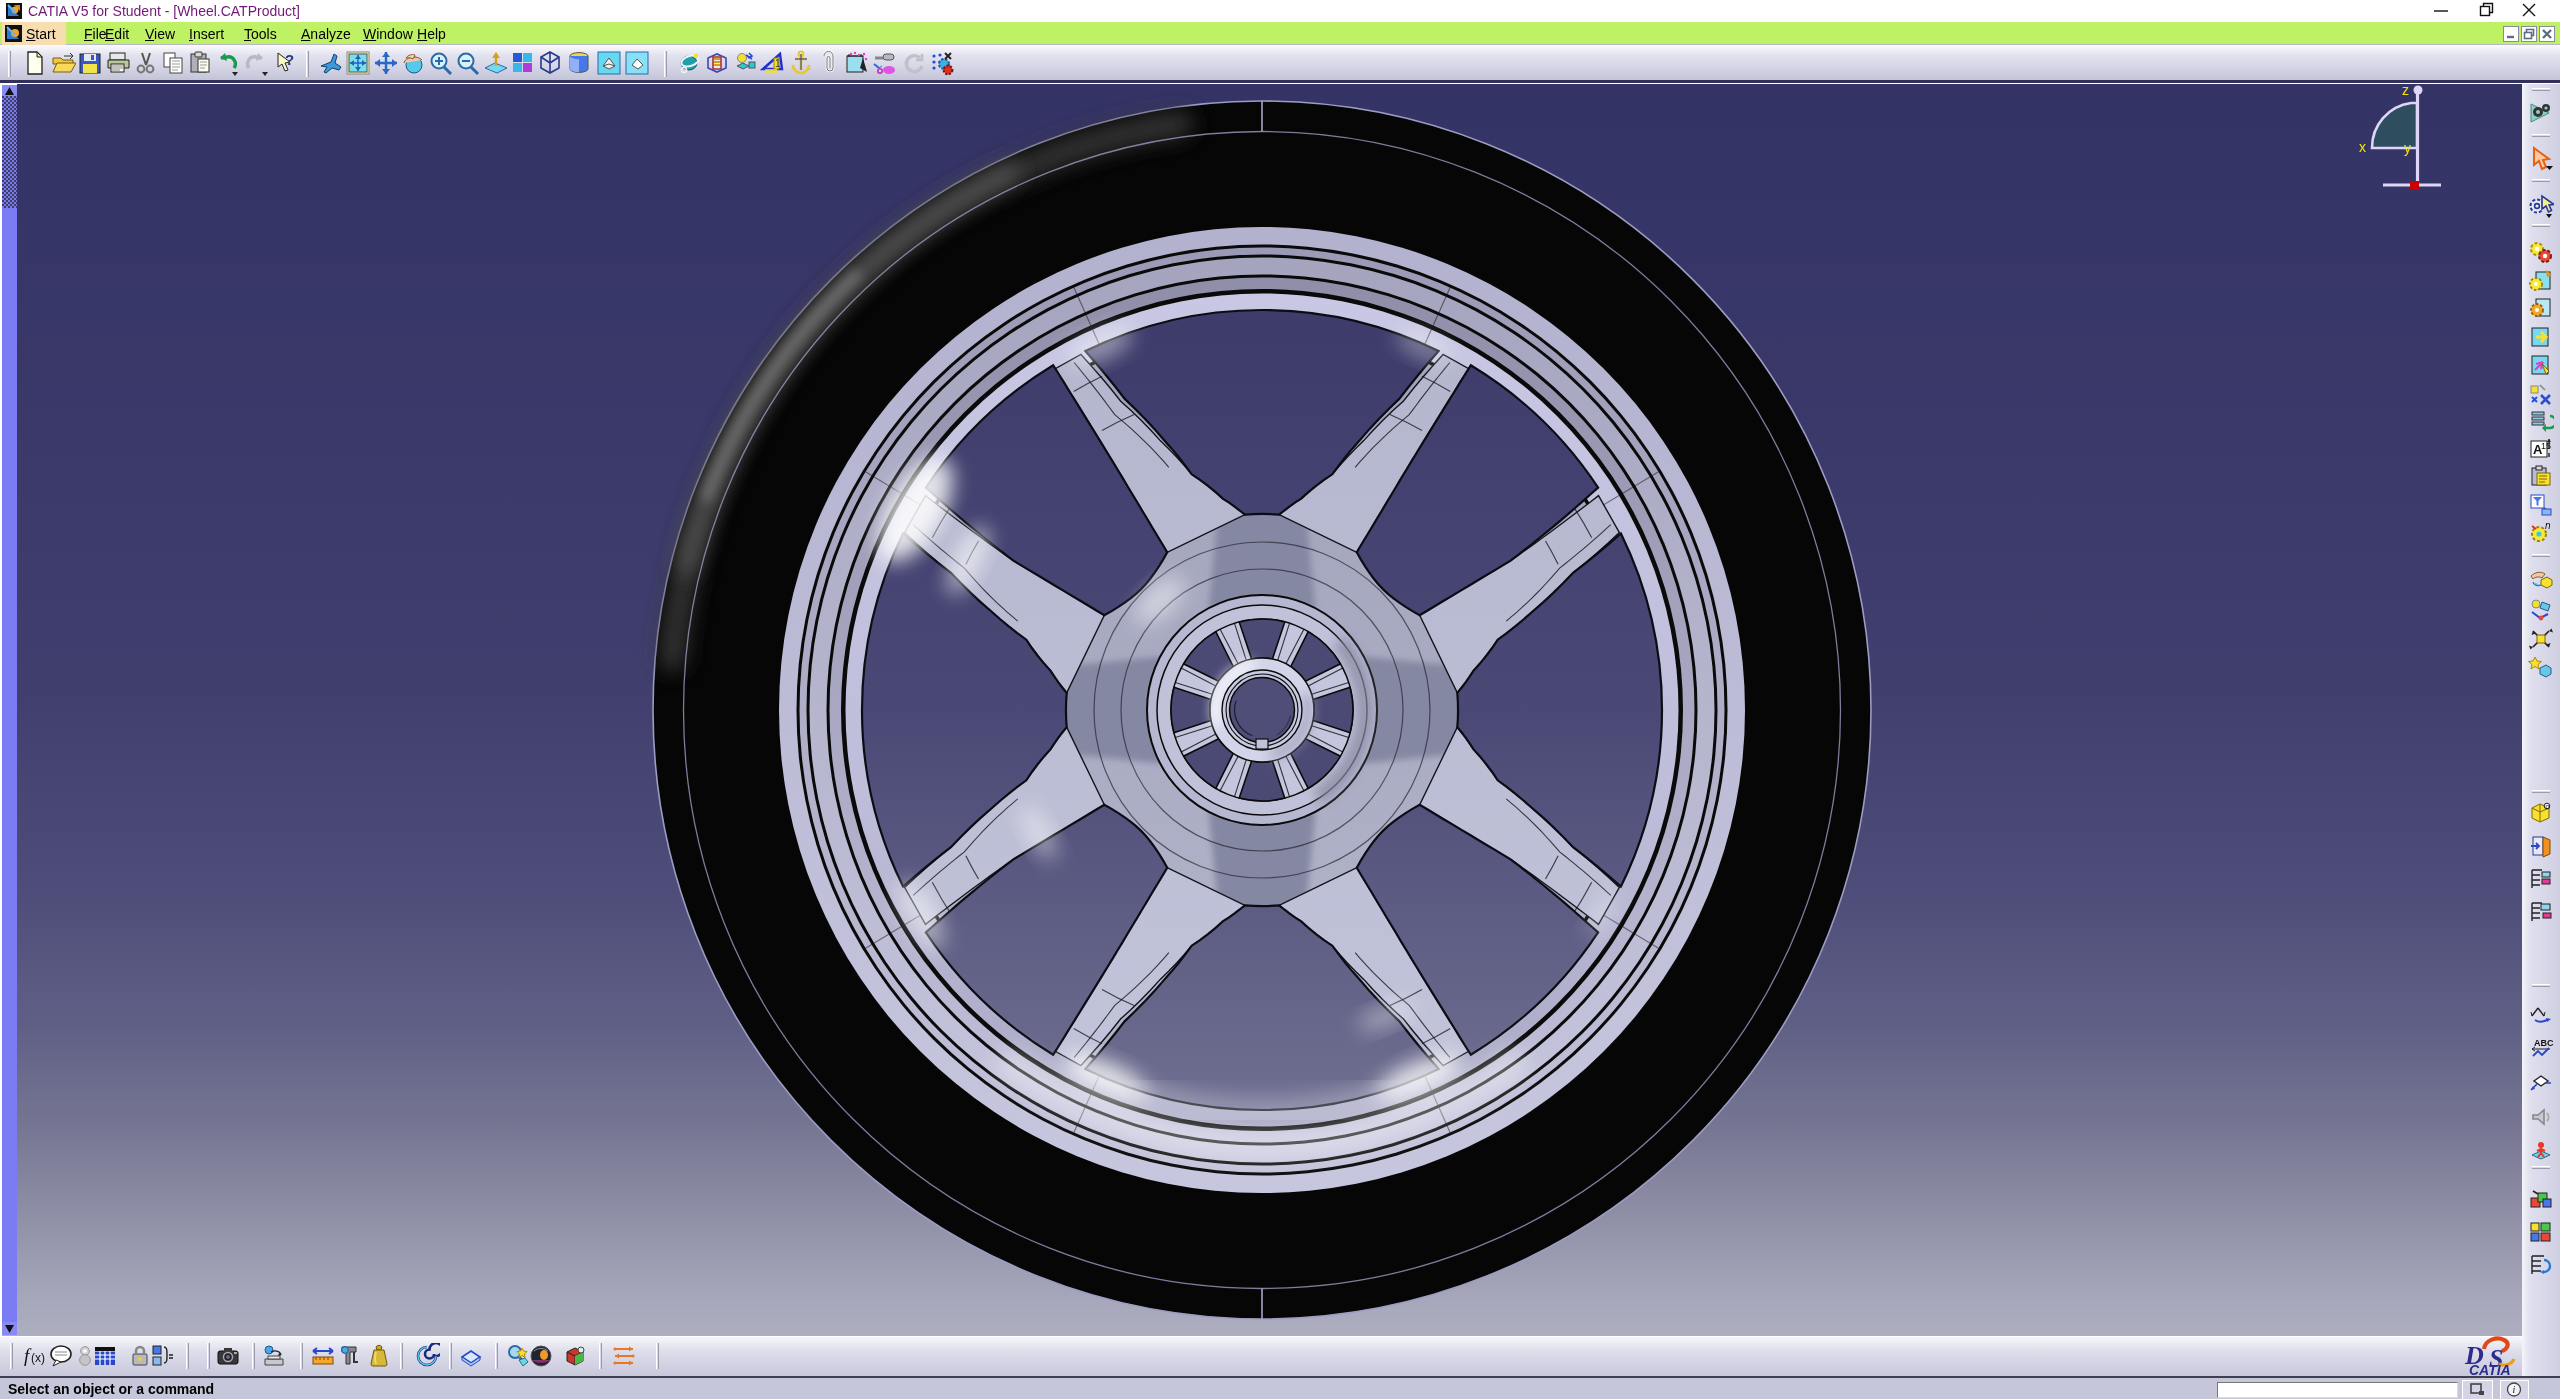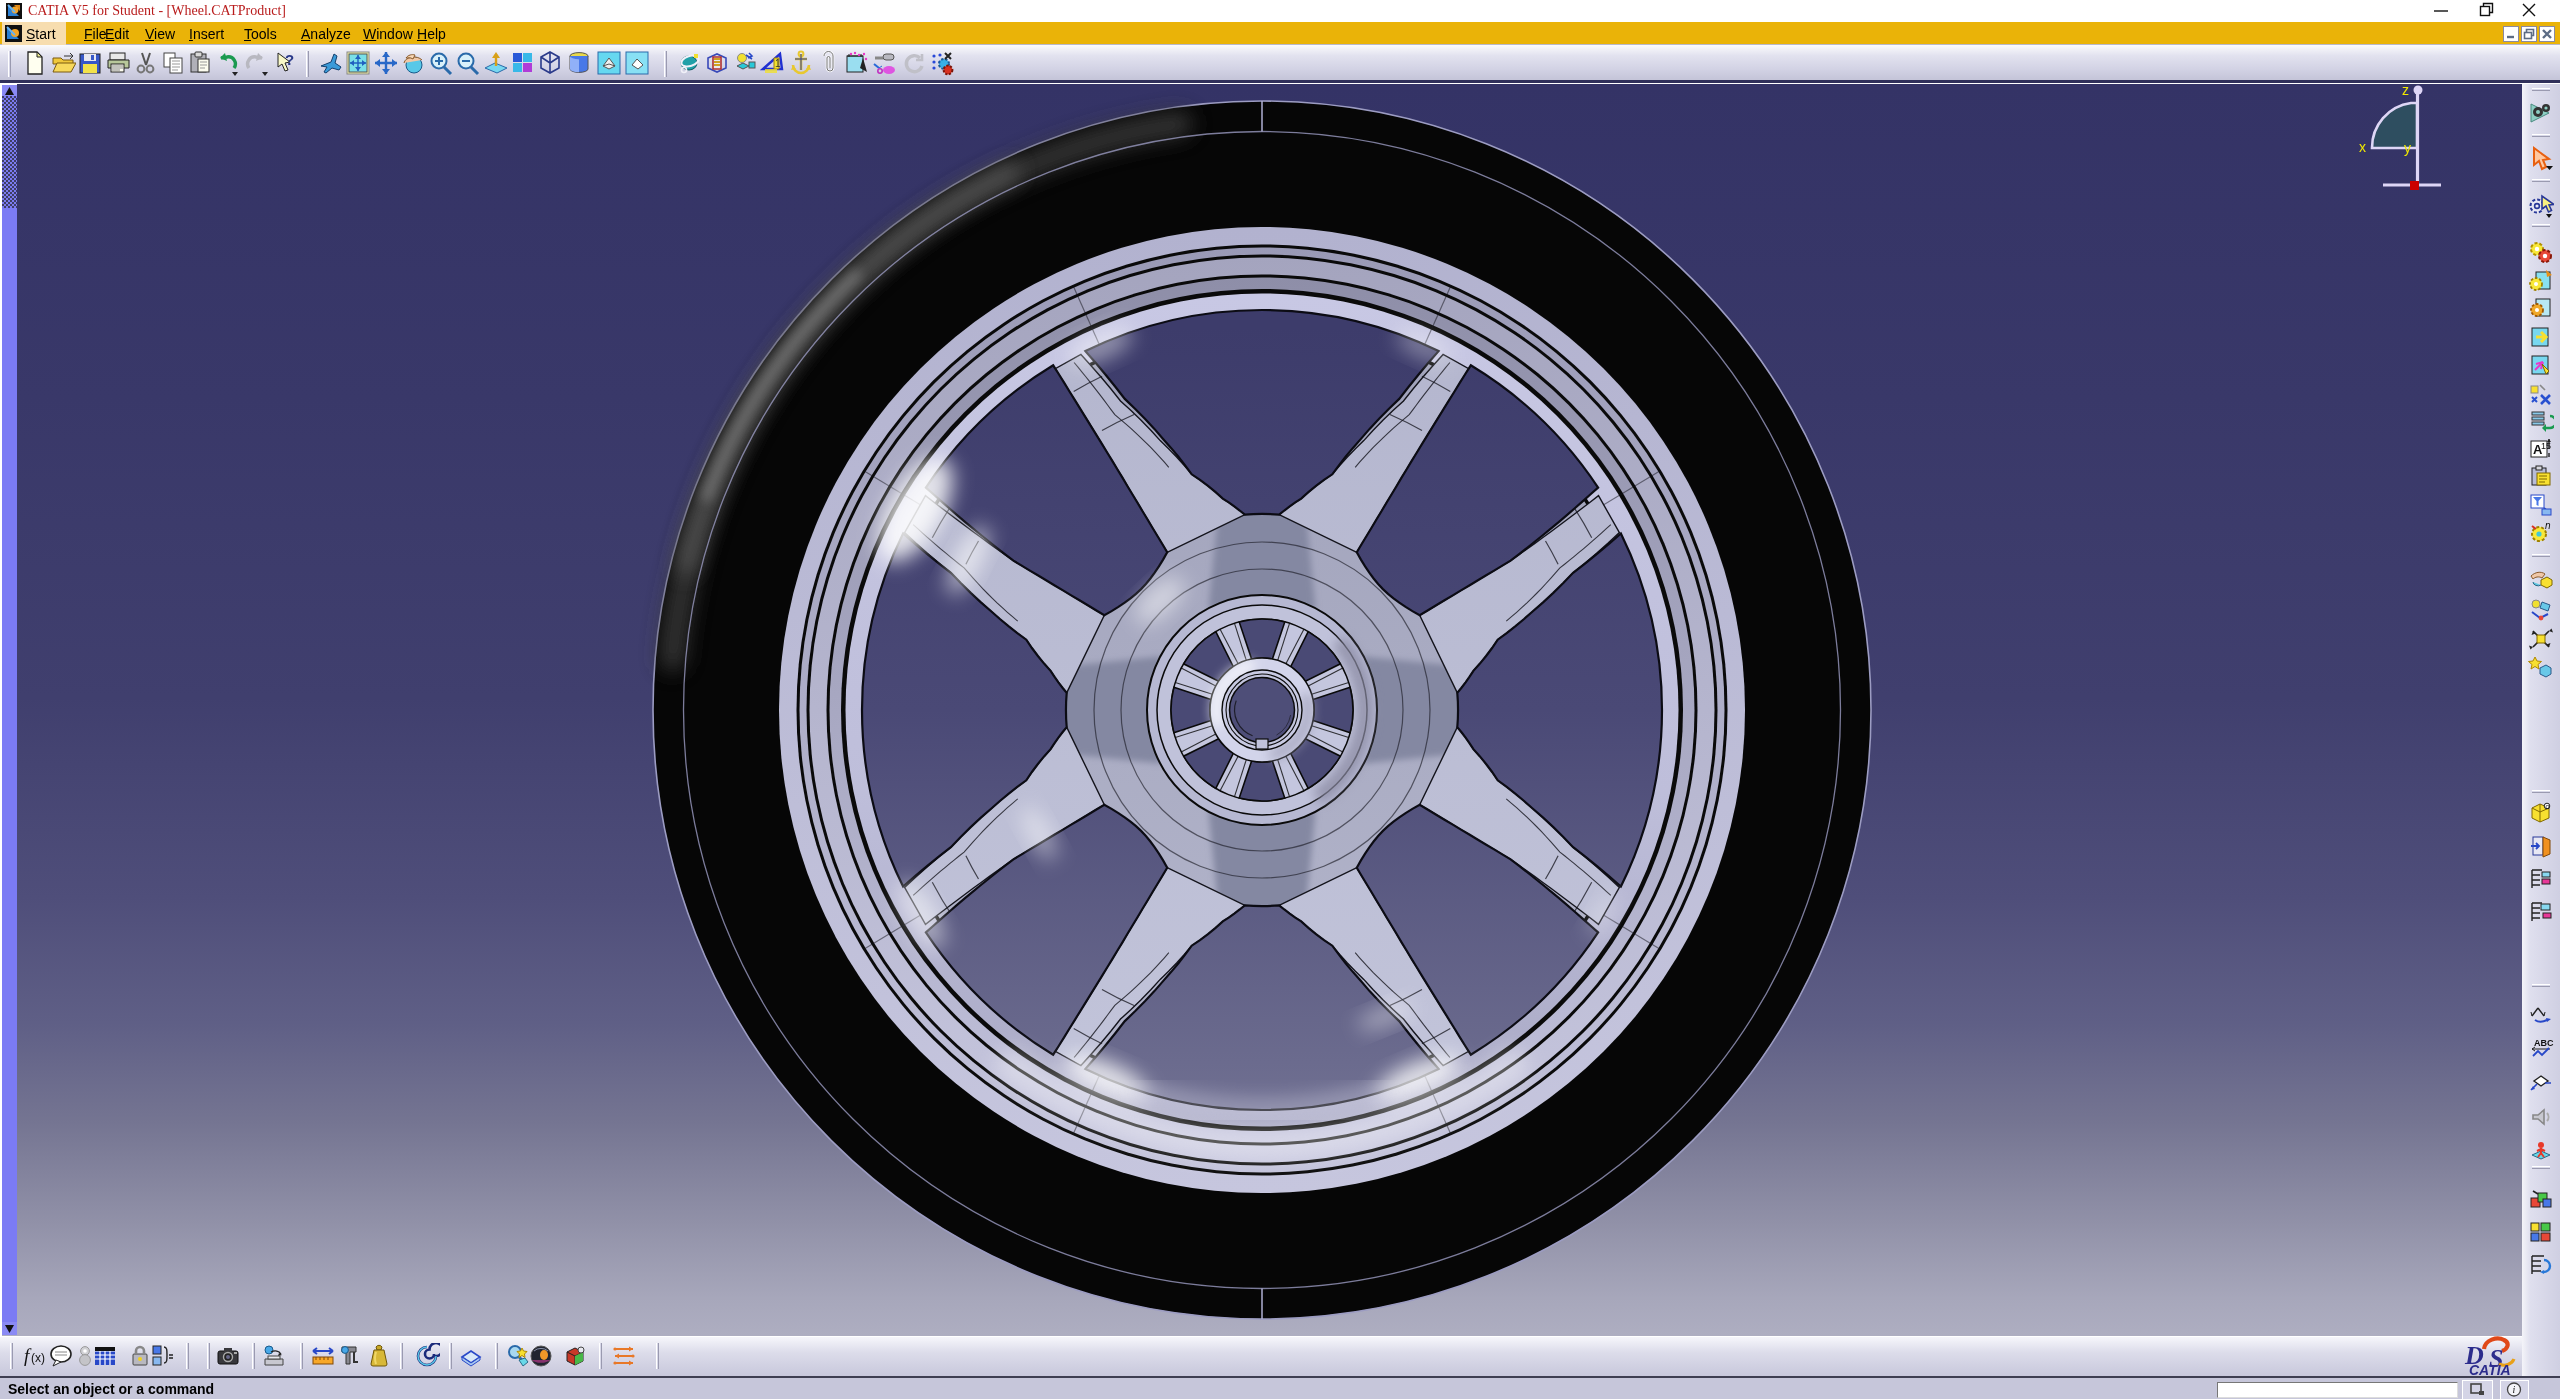--- a/index.html
+++ b/index.html
@@ -1,20 +1,20 @@
 <!DOCTYPE html>
 <html><head><meta charset="utf-8">
 <style>
 * { margin:0; padding:0; box-sizing:border-box; }
 html,body { width:2560px; height:1399px; overflow:hidden;
   font-family:"Liberation Sans", sans-serif; background:#fff; }
 .abs { position:absolute; }
 #title { left:0; top:0; width:2560px; height:22px; background:#ffffff; }
-#title .txt { position:absolute; left:28px; top:3px; font-size:14px; color:#b91c1c;font-family:Liberation Serif, serif; }
-#menu { left:0; top:22px; width:2560px; height:23px; background:#eab308; border-bottom:1px solid #b8b8cc;}
+#title .txt { position:absolute; left:28px; top:3px; font-size:14px; color:#701a75; }
+#menu { left:0; top:22px; width:2560px; height:23px; background:#bef264; border-bottom:1px solid #b8b8cc;}
 #menu .mi { position:absolute; top:4px; font-size:14px; color:#000; }
 #start-hl { position:absolute; left:2px; top:0px; width:64px; height:23px; background:#f7ddaf; }
 #toolbar { left:0; top:45px; width:2560px; height:38px;
   background:linear-gradient(#fbfbfd, #e2e2ef 30%, #d2d2e4 70%, #c4c4d8);
   border-bottom:3px solid #30305a; }
 #vp { left:2px; top:84px; width:2520px; height:1252px; }
 #rtb { left:2522px; top:84px; width:38px; height:1292px;
   background:linear-gradient(90deg,#f4f4f9,#dfdfee 22%, #cfcfe2); }
 #btb { left:0; top:1336px; width:2522px; height:40px;
   background:linear-gradient(#f6f6fb, #dcdcea 40%, #c8c8dc); border-top:1px solid #fff; }

